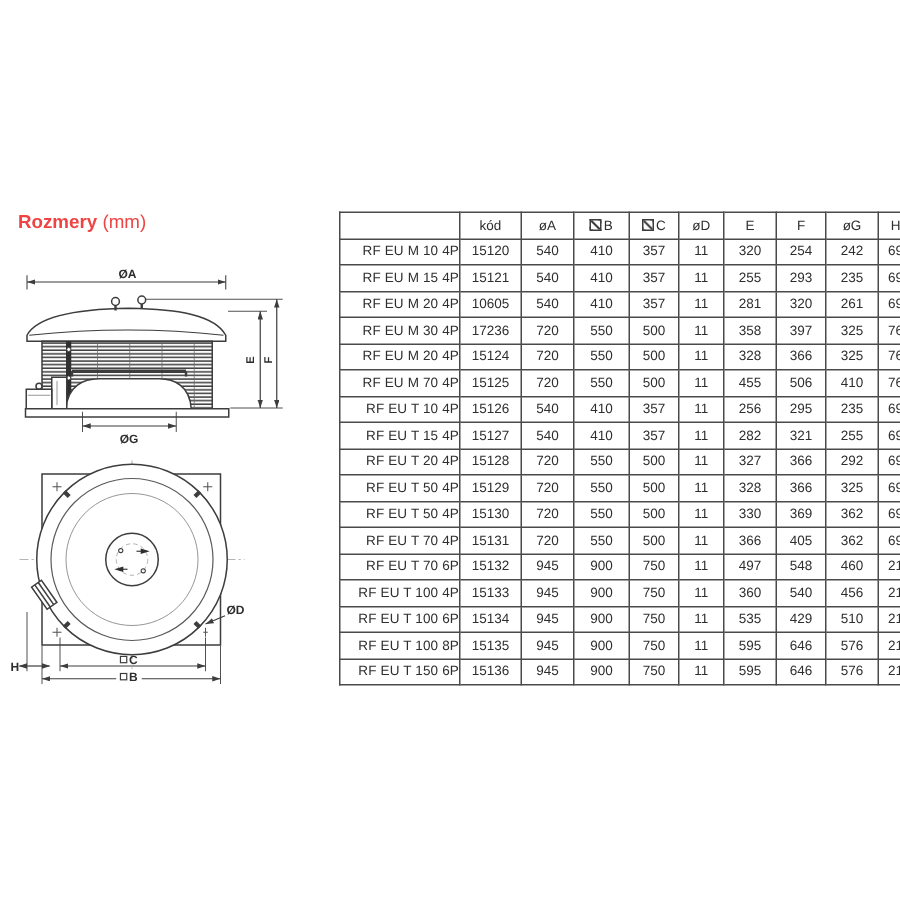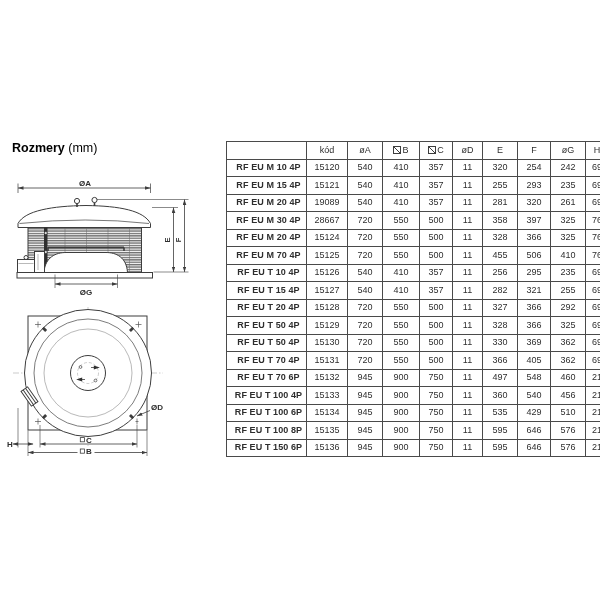--- a/index.html
+++ b/index.html
@@ -1,38 +1,38 @@
 <!DOCTYPE html>
 <html><head>
 <meta charset="utf-8">
 <style>
   html,body{margin:0;padding:0;}
   body{
     width:600px;height:600px;position:relative;background:#ffffff;
     font-family:"Liberation Sans", sans-serif;color:#323232;overflow:hidden;
   }
   .page-title{
-    position:absolute;left:12px;top:141px;font-size:12.5px;color:#000000;white-space:nowrap;
+    position:absolute;left:12px;top:141px;font-size:12.5px;color:#ef4444;white-space:nowrap;
   }
   .page-title .b{font-weight:bold;}
   .page-title .u{font-weight:normal;}
   .svg-wrap{position:absolute;}
   #side-view{left:6px;top:176px;width:196px;height:122px;}
   #top-view{left:6px;top:302px;width:200px;height:158px;}
   table.dim-table{
     position:absolute;left:226px;top:141px;width:382px;
     border-collapse:collapse;table-layout:fixed;
     font-size:9px;color:#2e2e2e;
   }
   table.dim-table th, table.dim-table td{
     border:1px solid #4a4a4a;height:16.5px;padding:0;line-height:1;
     text-align:center;vertical-align:middle;font-weight:normal;white-space:nowrap;overflow:hidden;
   }
   table.dim-table td.model{
-    text-align:center;padding-left:4px;font-weight:bold;letter-spacing:0.1px;
+    text-align:right;padding-left:4px;font-weight:normal;letter-spacing:0.1px;
   }
   .sqs{
     display:inline-block;width:6px;height:6px;border:1px solid #3d3d3d;
     margin-right:1px;vertical-align:-1px;
     background:linear-gradient(to top right, rgba(0,0,0,0) 43%, #3d3d3d 43%, #3d3d3d 57%, rgba(0,0,0,0) 57%);
   }
 </style>
 </head>
 <body>
 
@@ -233,33 +233,33 @@
         <td>410</td>
         <td>357</td>
         <td>11</td>
         <td>255</td>
         <td>293</td>
         <td>235</td>
         <td>69</td>
       </tr>
       <tr>
         <td class="model">RF EU M 20 4P</td>
-        <td>19089</td>
+        <td>10605</td>
         <td>540</td>
         <td>410</td>
         <td>357</td>
         <td>11</td>
         <td>281</td>
         <td>320</td>
         <td>261</td>
         <td>69</td>
       </tr>
       <tr>
         <td class="model">RF EU M 30 4P</td>
-        <td>28667</td>
+        <td>17236</td>
         <td>720</td>
         <td>550</td>
         <td>500</td>
         <td>11</td>
         <td>358</td>
         <td>397</td>
         <td>325</td>
         <td>76</td>
       </tr>
       <tr>

